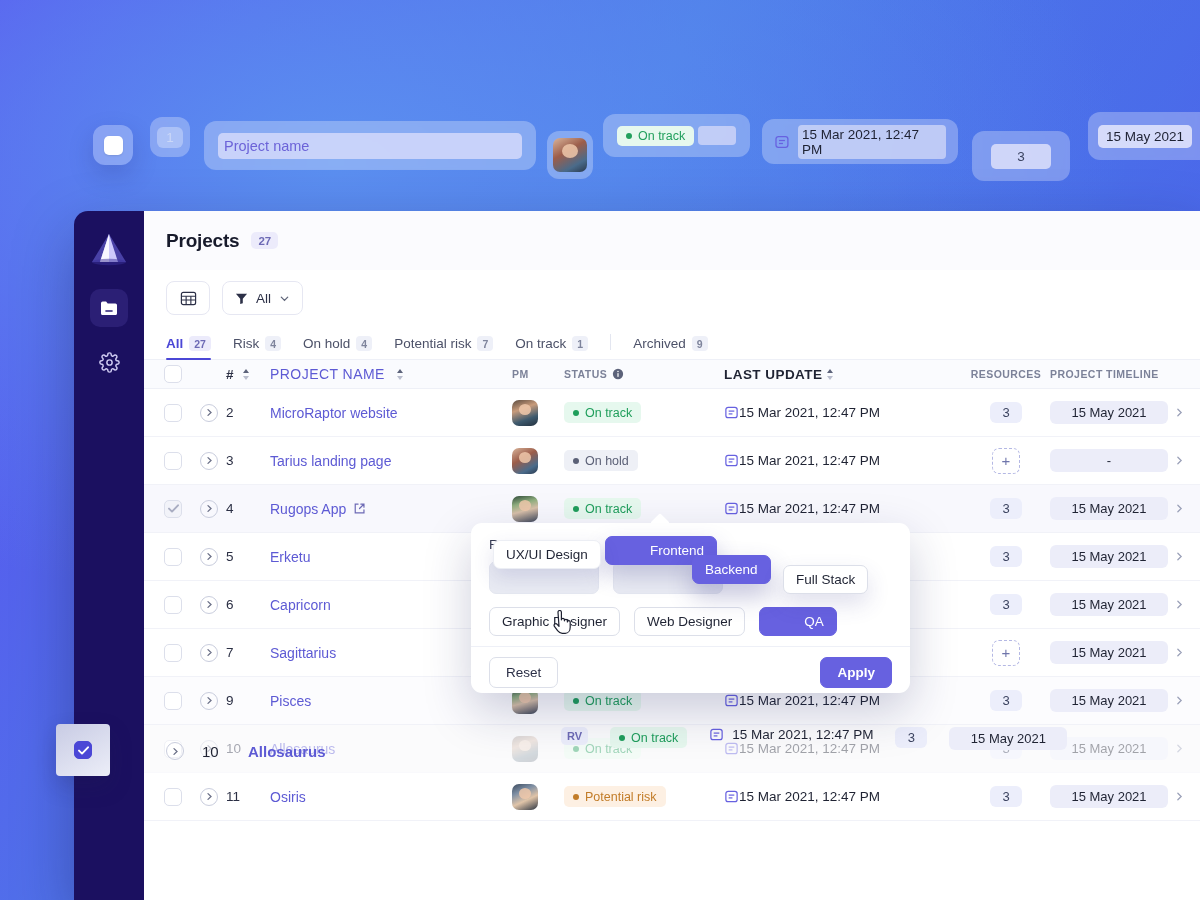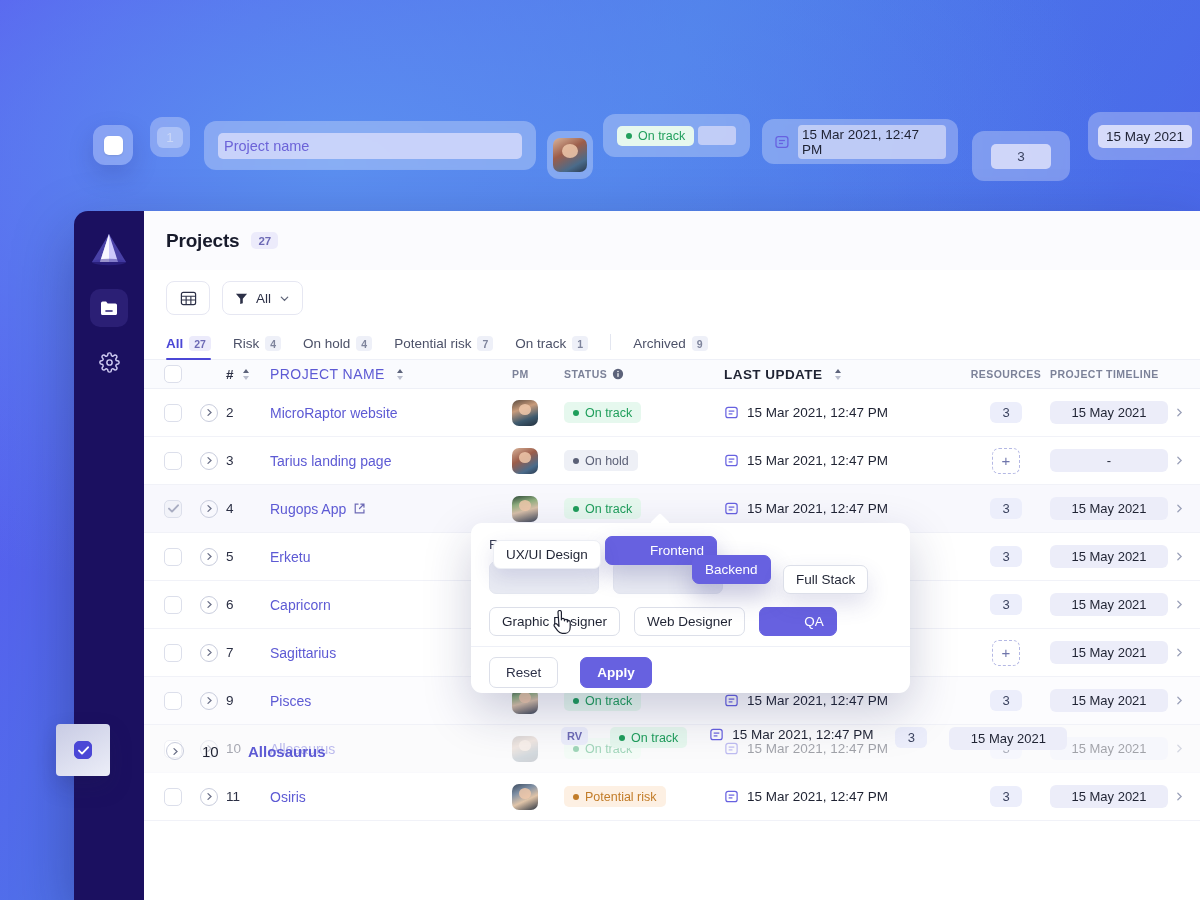--- a/index.html
+++ b/index.html
@@ -116,21 +116,21 @@
          border-bottom: 1px solid #f1f2f8; background: #fff; position: relative; }
   .row.sel { background: #f8f8fd; }
 
   .c-chk  { width: 38px; display: flex; justify-content: center; flex: 0 0 38px; }
   .c-exp  { width: 34px; display: flex; justify-content: center; flex: 0 0 34px; }
   .c-num  { width: 42px; flex: 0 0 42px; font-size: 13.5px; color: #2b2f44; }
   .c-name { flex: 1 1 auto; min-width: 0; font-size: 14px; color: #5d5ad4; font-weight: 500;
             display: flex; align-items: center; gap: 7px; padding-left: 2px; }
   .c-pm   { width: 52px; flex: 0 0 52px; display:flex; align-items:center; }
   .c-st   { width: 160px; flex: 0 0 160px; }
-  .c-lu   { width: 238px; flex: 0 0 238px; display: flex; align-items: center; gap: 8px;
+  .c-lu   { width: 238px; flex: 0 0 238px; display: flex; align-items: center; gap: 0;
             font-size: 13.5px; color: #1f2333; }
   .c-res  { width: 88px; flex: 0 0 88px; display: flex; justify-content: center; }
   .c-tl   { width: 150px; flex: 0 0 150px; display: flex; align-items: center; gap: 6px; }
 
   .sortico { display:inline-block; margin-left:4px; vertical-align:middle; }
 
   .chk { width: 18px; height: 18px; border: 1.5px solid #dcdfeb; border-radius: 5px; background: #fff; }
   .chk.on { background: #4b47d6; border-color: #4b47d6; display:flex; align-items:center; justify-content:center; }
   .chk.dim { background:#f2f3f9; border-color:#dcdfeb; display:flex; align-items:center; justify-content:center; }
 
@@ -171,21 +171,21 @@
   .chip.blank { background:#e9ebf3; border-color:#e4e7f0; width: 110px; height: 33px; }
   .chip.floatA { position:absolute; left:134px; top:13px; background:#6761e0; border-color:#6761e0;
                  color:#fff; box-shadow:0 10px 22px rgba(60,60,140,.25);padding-left:44px; }
   .chip.floatB { position:absolute; left:221px; top:32px; background:#6761e0; border-color:#6761e0;
                  color:#fff; box-shadow:0 12px 24px rgba(60,60,140,.30); }
   .chip.floatC { position:absolute; left:312px; top:42px; background:#fff;
                  box-shadow:0 10px 22px rgba(60,60,140,.16); }
   .chip.tipUX  { position:absolute; left:22px; top:-17px; background:#fff; border-color:#eceef4;
                  box-shadow:0 8px 20px rgba(60,60,140,.16); z-index: 4; margin-top: 34px; }
   .pop-foot { border-top: 1px solid #eef0f7; height: 52px; display: flex; align-items: center;
-              justify-content: flex-start; gap: 22px; padding: 16px 18px; }
+              justify-content: space-between; gap: 1px; padding: 16px 18px; }
   .btn { font-size: 13.5px; border-radius: 7px; padding: 7px 16px; }
   .btn-ghost { background:#fff; border:1px solid #dcdfe9; color:#2c3047; }
   .btn-primary { background:#6761e0; color:#fff; border:1px solid #6761e0; font-weight:600; }
 
   .cursor { position:absolute; left: 551px; top: 610px; z-index: 30; }
 </style>
 </head>
 <body>
 
 <div class="float-layer">

